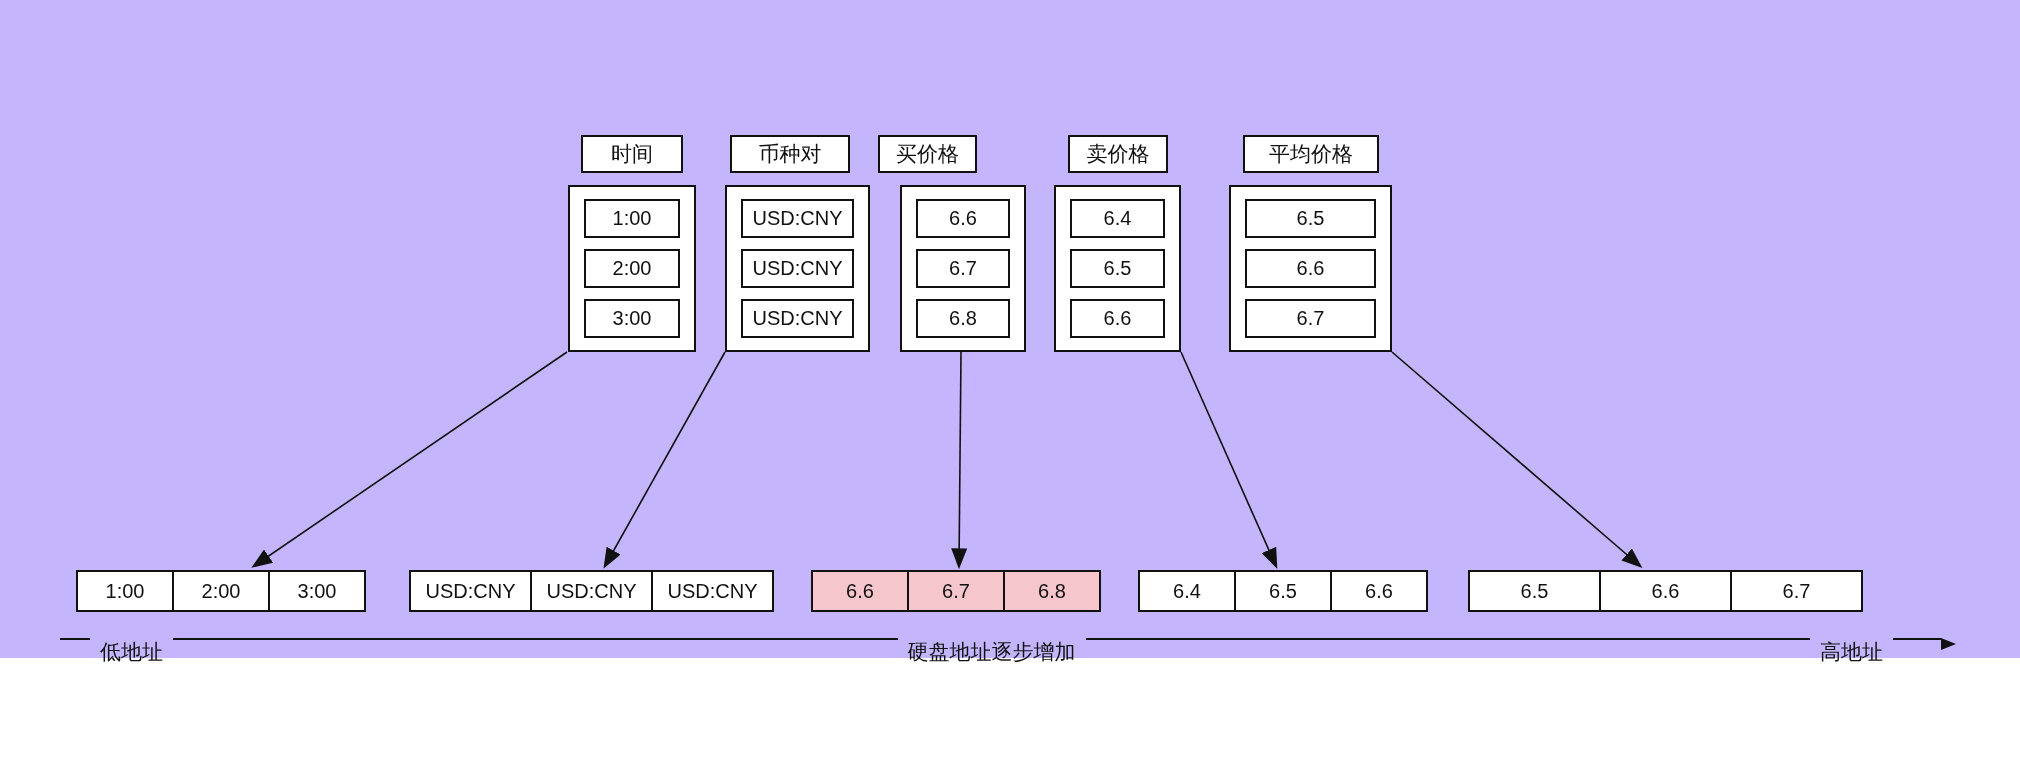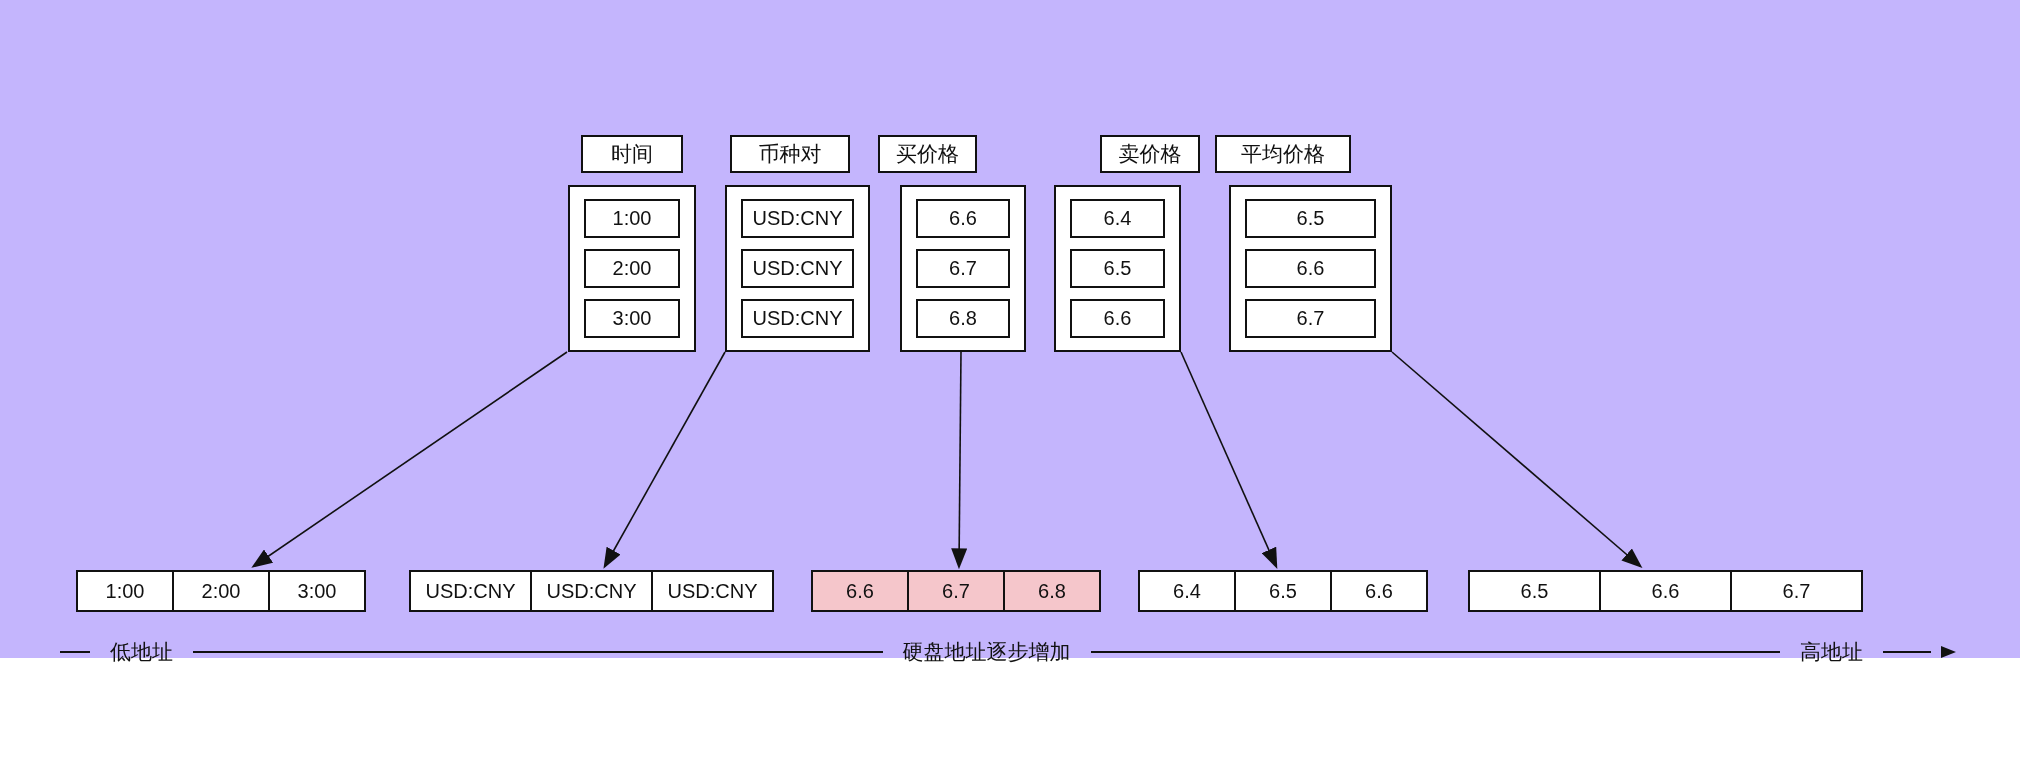--- a/index.html
+++ b/index.html
@@ -85,22 +85,21 @@
     pointer-events: none;
   }
   
   .axis {
     position: absolute;
     left: 60px;
     top: 638px;
     width: 1896px;
     height: 28px;
     display: flex;
-    align-items: center;
-    gap: 20px;
+    gap: 10px;
   }
   .axis-seg {
     height: 0;
     border-top: 2px solid var(--color-stroke, #111);
   }
   .axis-seg.grow { flex: 1 1 0; }
   .axis-label {
     font-size: 21px;
     white-space: nowrap;
     line-height: 28px;
@@ -115,22 +114,22 @@
   }
 </style>
 </head>
 <body>
 
 <div class="canvas">
 
   <div class="hdr-box" style="left:581px;width:102px">时间</div>
   <div class="hdr-box" style="left:730px;width:120px">币种对</div>
   <div class="hdr-box" style="left:878px;width:99px">买价格</div>
-  <div class="hdr-box" style="left:1100px;width:100px">卖价格</div>
-  <div class="hdr-box" style="left:1215px;width:136px">平均价格</div>
+  <div class="hdr-box" style="left:1068px;width:100px">卖价格</div>
+  <div class="hdr-box" style="left:1243px;width:136px">平均价格</div>
 
   <div class="col-box" style="left:568px;width:128px">
     <div class="col-cell">1:00</div>
     <div class="col-cell">2:00</div>
     <div class="col-cell">3:00</div>
   </div>
   <div class="col-box" style="left:725px;width:145px">
     <div class="col-cell">USD:CNY</div>
     <div class="col-cell">USD:CNY</div>
     <div class="col-cell">USD:CNY</div>

